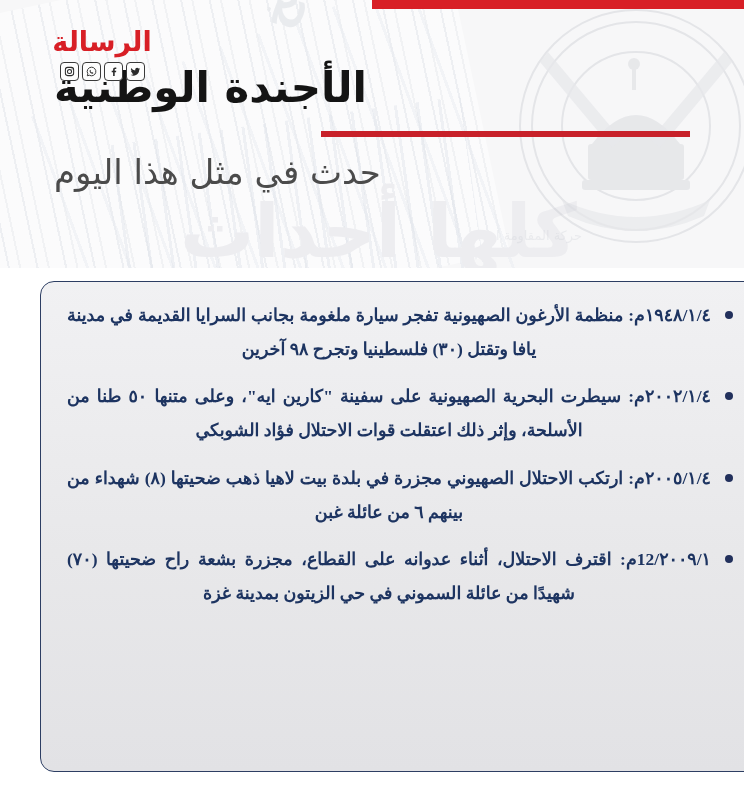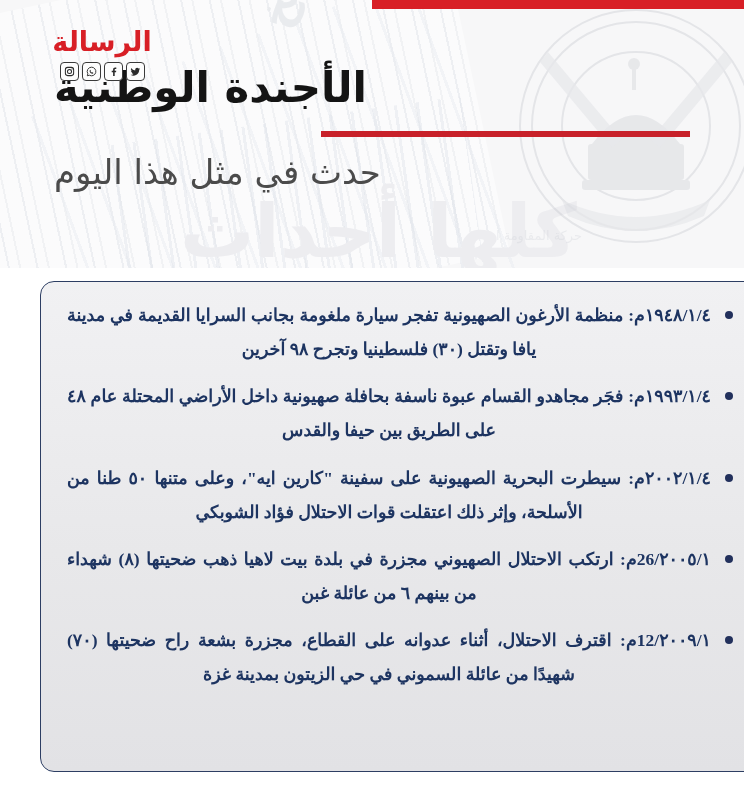--- a/index.html
+++ b/index.html
@@ -339,29 +339,25 @@
   </div>
 
   <div id="events-card">
     <ul id="events-list">
       <li class="event-item">
         <span class="event-bullet"></span>
         <span class="event-text">١٩٤٨/١/٤م: منظمة الأرغون الصهيونية تفجر سيارة ملغومة بجانب السرايا القديمة في مدينة يافا وتقتل (٣٠) فلسطينيا وتجرح ٩٨ آخرين</span>
       </li>
       <li class="event-item">
         <span class="event-bullet"></span>
-        <span class="event-text">١٩٩٣/١/٤م: فجَر مجاهدو القسام عبوة ناسفة بحافلة صهيونية داخل الأراضي المحتلة عام ٤٨ على الطريق بين حيفا والقدس</span>
-      </li>
-      <li class="event-item">
-        <span class="event-bullet"></span>
         <span class="event-text">٢٠٠٢/١/٤م: سيطرت البحرية الصهيونية على سفينة "كارين ايه"، وعلى متنها ٥٠ طنا من الأسلحة، وإثر ذلك اعتقلت قوات الاحتلال فؤاد الشوبكي</span>
       </li>
       <li class="event-item">
         <span class="event-bullet"></span>
-        <span class="event-text">٢٠٠٥/١/26م: ارتكب الاحتلال الصهيوني مجزرة في بلدة بيت لاهيا ذهب ضحيتها (٨) شهداء من بينهم ٦ من عائلة غبن</span>
+        <span class="event-text">٢٠٠٥/١/٤م: ارتكب الاحتلال الصهيوني مجزرة في بلدة بيت لاهيا ذهب ضحيتها (٨) شهداء من بينهم ٦ من عائلة غبن</span>
       </li>
       <li class="event-item">
         <span class="event-bullet"></span>
         <span class="event-text">٢٠٠٩/١/12م: اقترف الاحتلال، أثناء عدوانه على القطاع، مجزرة بشعة راح ضحيتها (٧٠) شهيدًا من عائلة السموني في حي الزيتون بمدينة غزة</span>
       </li>
     </ul>
   </div>
 
 </div>
 

